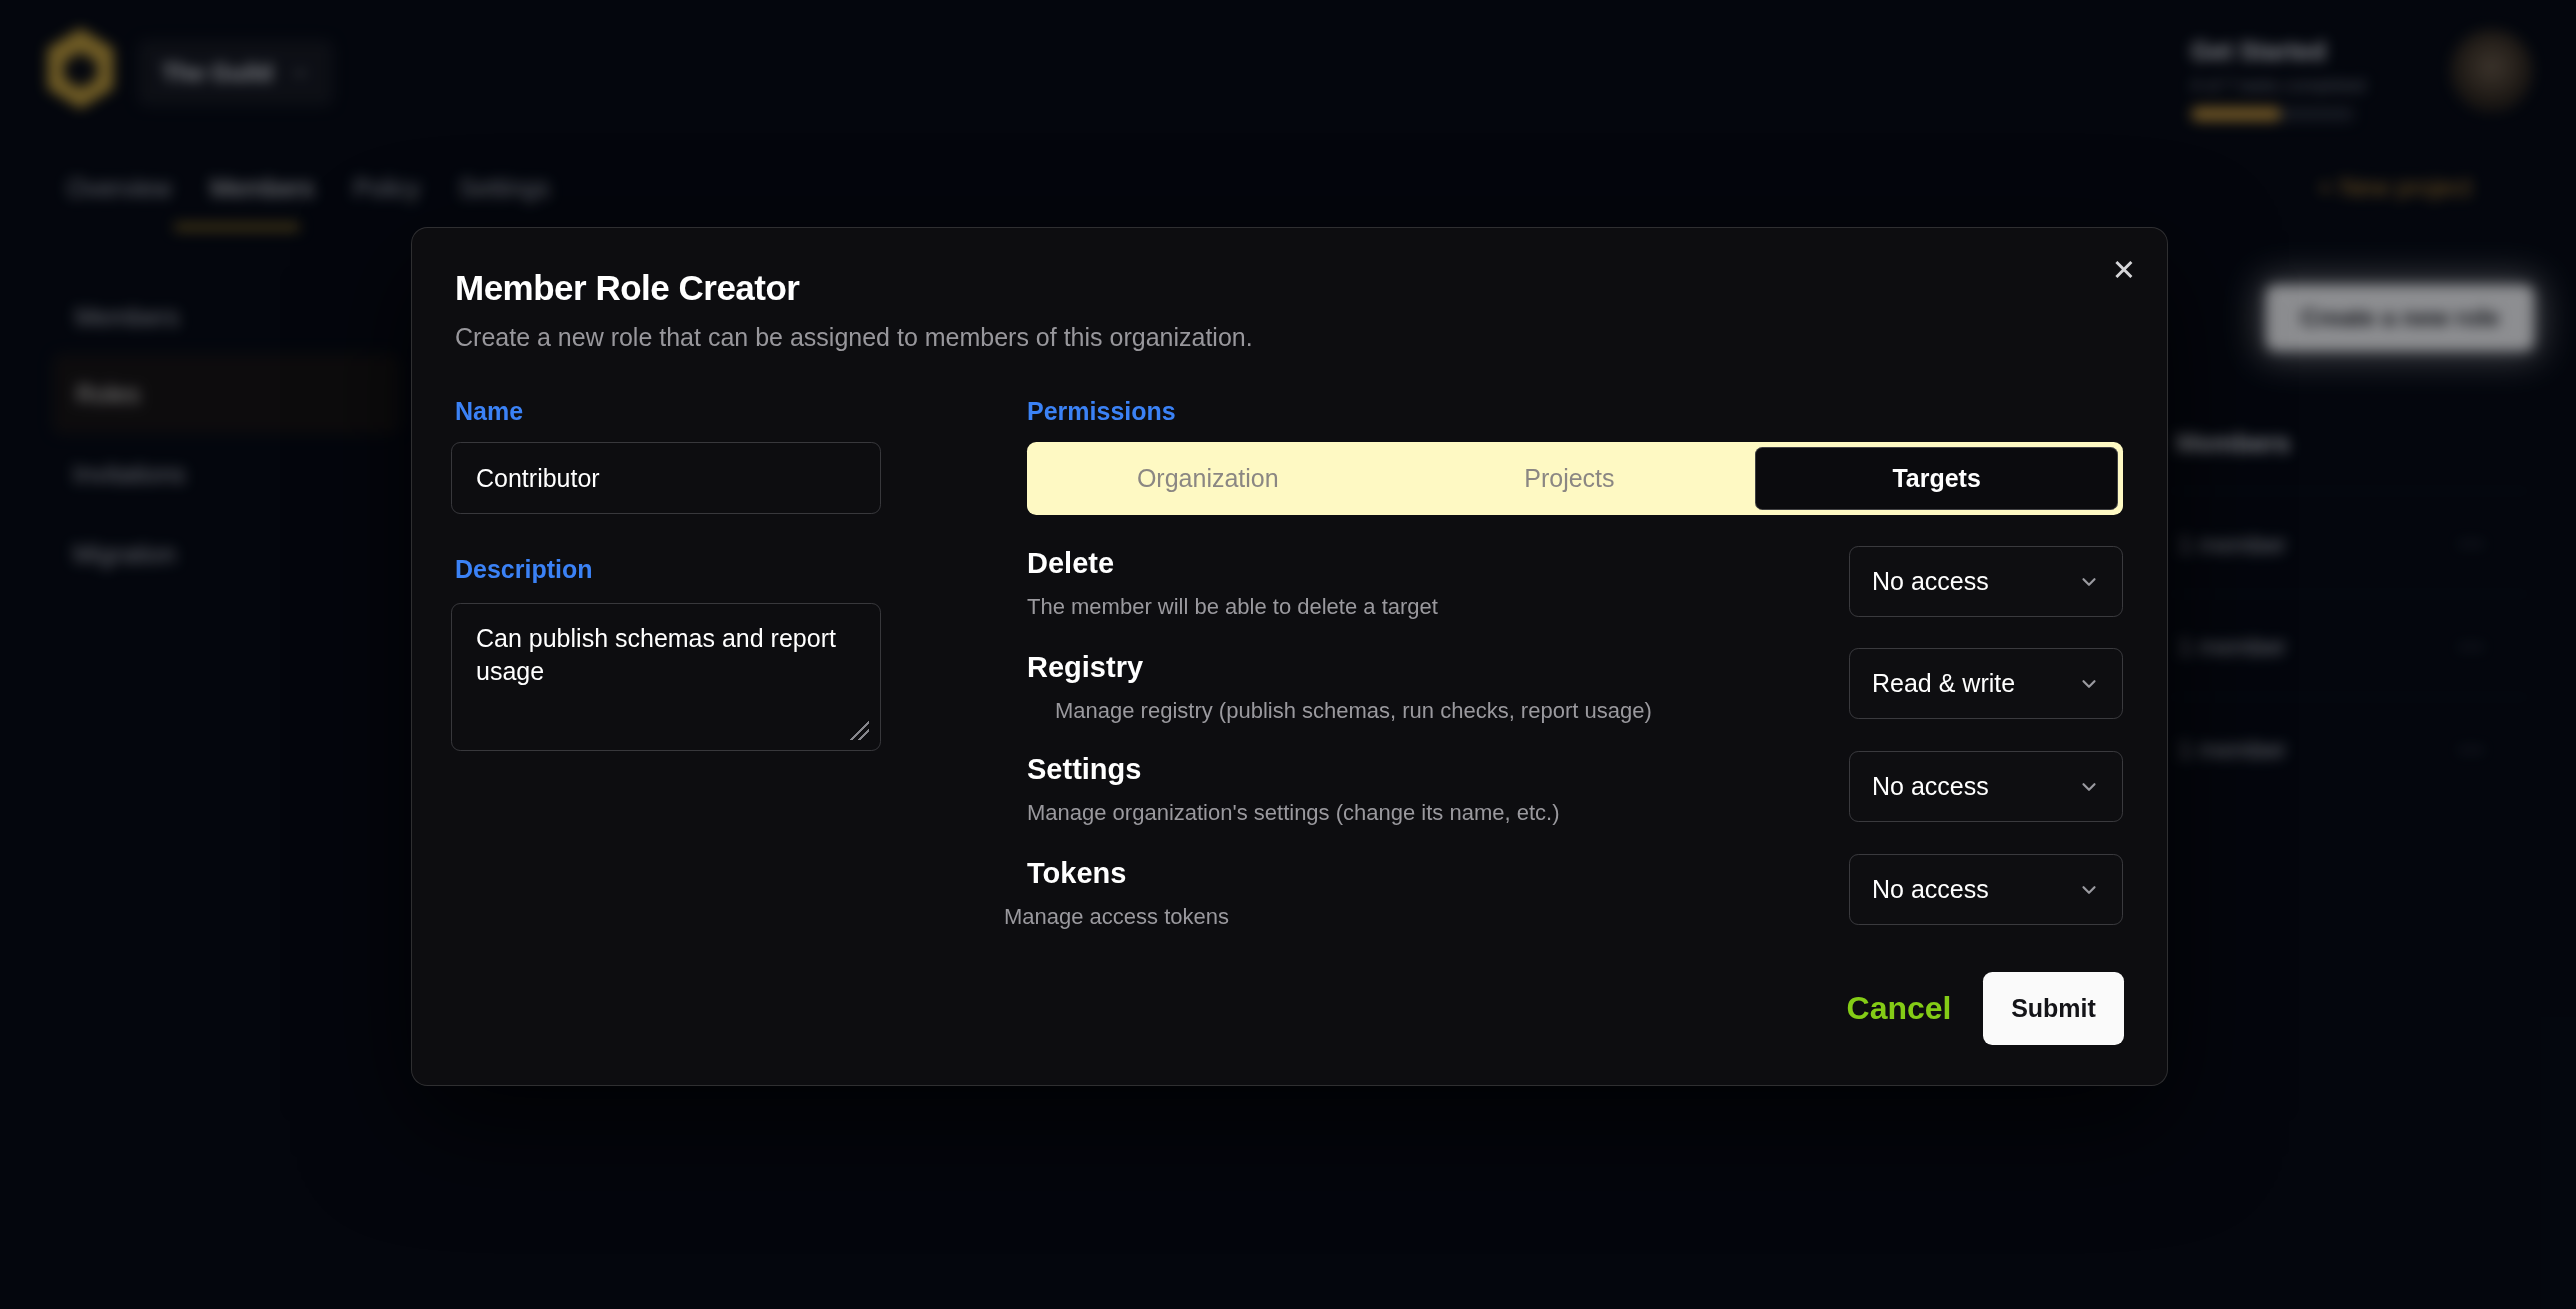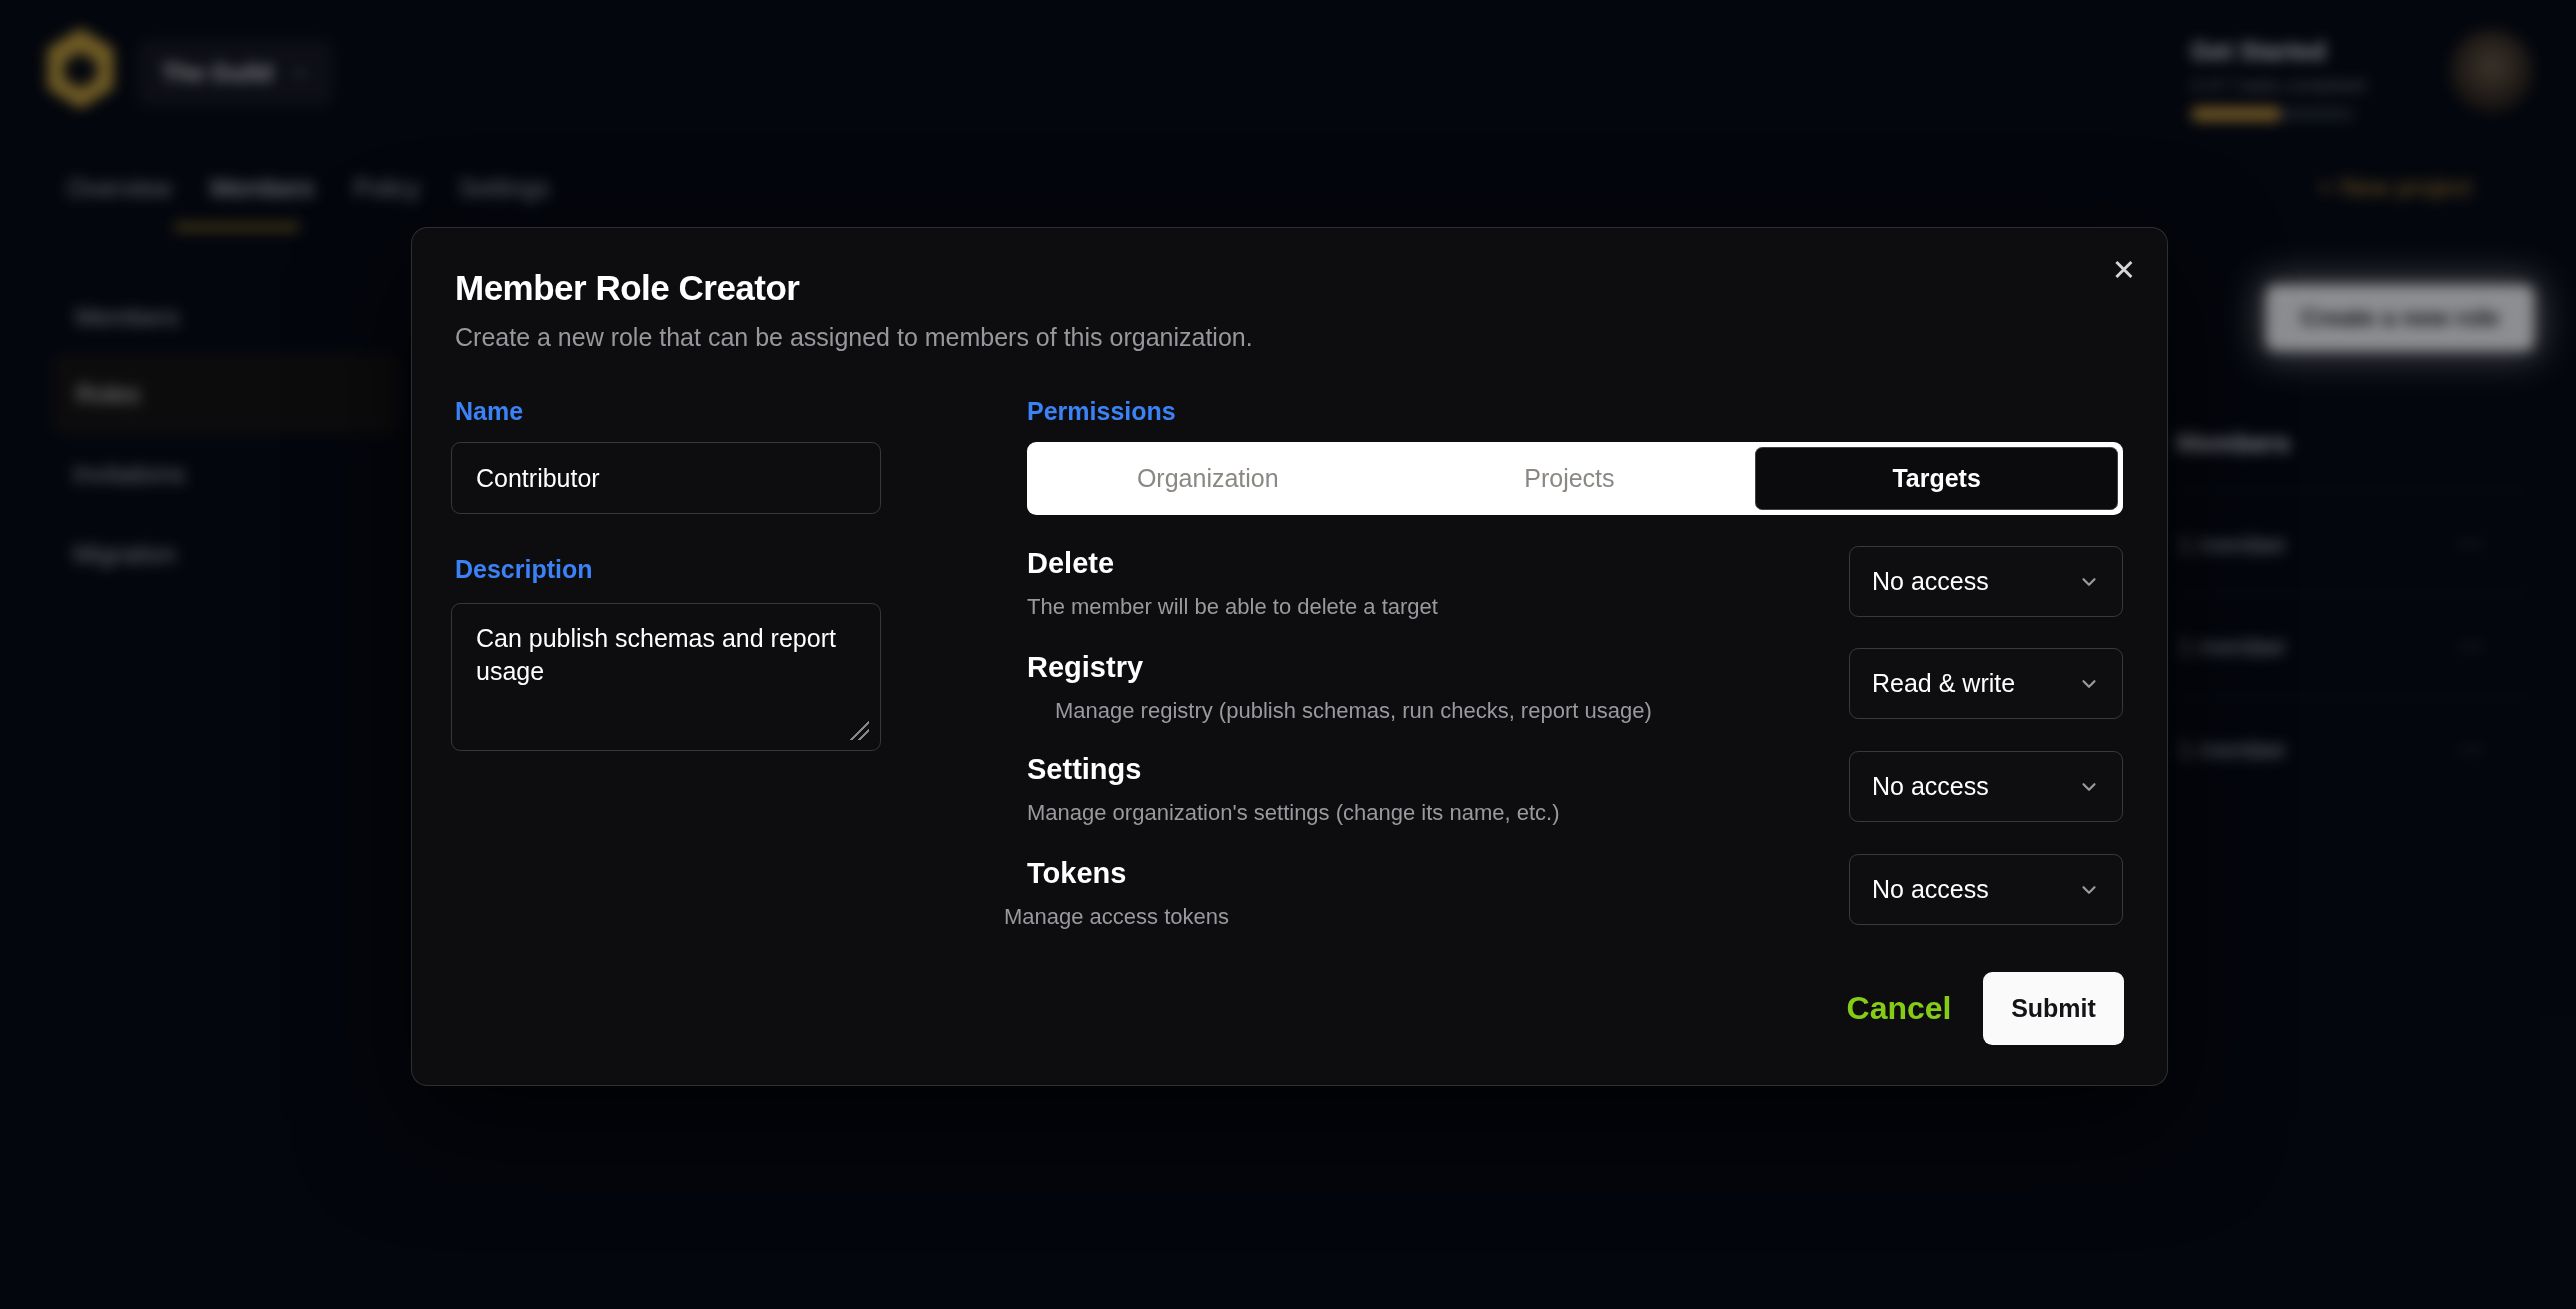--- a/index.html
+++ b/index.html
@@ -57,21 +57,21 @@
   .f-label{font-size:25px;font-weight:bold;color:#3b82f6;}
   .t-input{left:39px;top:214px;width:430px;height:72px;box-sizing:border-box;background:#0d0d10;
            border:1.8px solid #38383c;border-radius:9.2px;color:#fff;font-size:25px;padding:0 24px;
            font-family:"Liberation Sans",sans-serif;outline:none;}
   .t-area{left:39px;top:375px;width:430px;height:148px;box-sizing:border-box;background:#0d0d10;
           border:1.8px solid #38383c;border-radius:9.2px;color:#fff;font-size:25px;line-height:1.3;
           padding:18.4px 24px;font-family:"Liberation Sans",sans-serif;outline:none;resize:none;}
   .grip{left:437px;top:492px;width:20px;height:20px;
         background-image:linear-gradient(135deg,transparent 0 52%,#86868c 52% 58%,transparent 58% 72%,#86868c 72% 78%,transparent 78%);}
 
-  .tabbar{left:615px;top:214px;width:1096px;height:73px;background:#ffffff;border-radius:9.2px;
+  .tabbar{left:615px;top:214px;width:1096px;height:73px;background:#fef9c3;border-radius:9.2px;
           display:flex;align-items:stretch;font-size:25px;box-sizing:border-box;}
   .tabbar .tab{flex:1;display:flex;align-items:center;justify-content:center;color:#8b8783;cursor:pointer;}
   .tabbar .tab.on{margin:4.6px;background:#0b0b0e;border:1.8px solid rgba(255,255,255,.22);border-radius:7.3px;
                   color:#ffffff;font-weight:bold;}
 
   .p-title{font-size:29px;font-weight:bold;color:#ffffff;}
   .p-desc{font-size:22px;color:#9a999e;}
   .select{left:1437px;width:274px;height:71px;box-sizing:border-box;background:#0e0e11;
           border:1.8px solid #3a3a3e;border-radius:9.2px;display:flex;align-items:center;
           justify-content:space-between;padding:0 22px;color:#ffffff;font-size:25px;cursor:pointer;}

